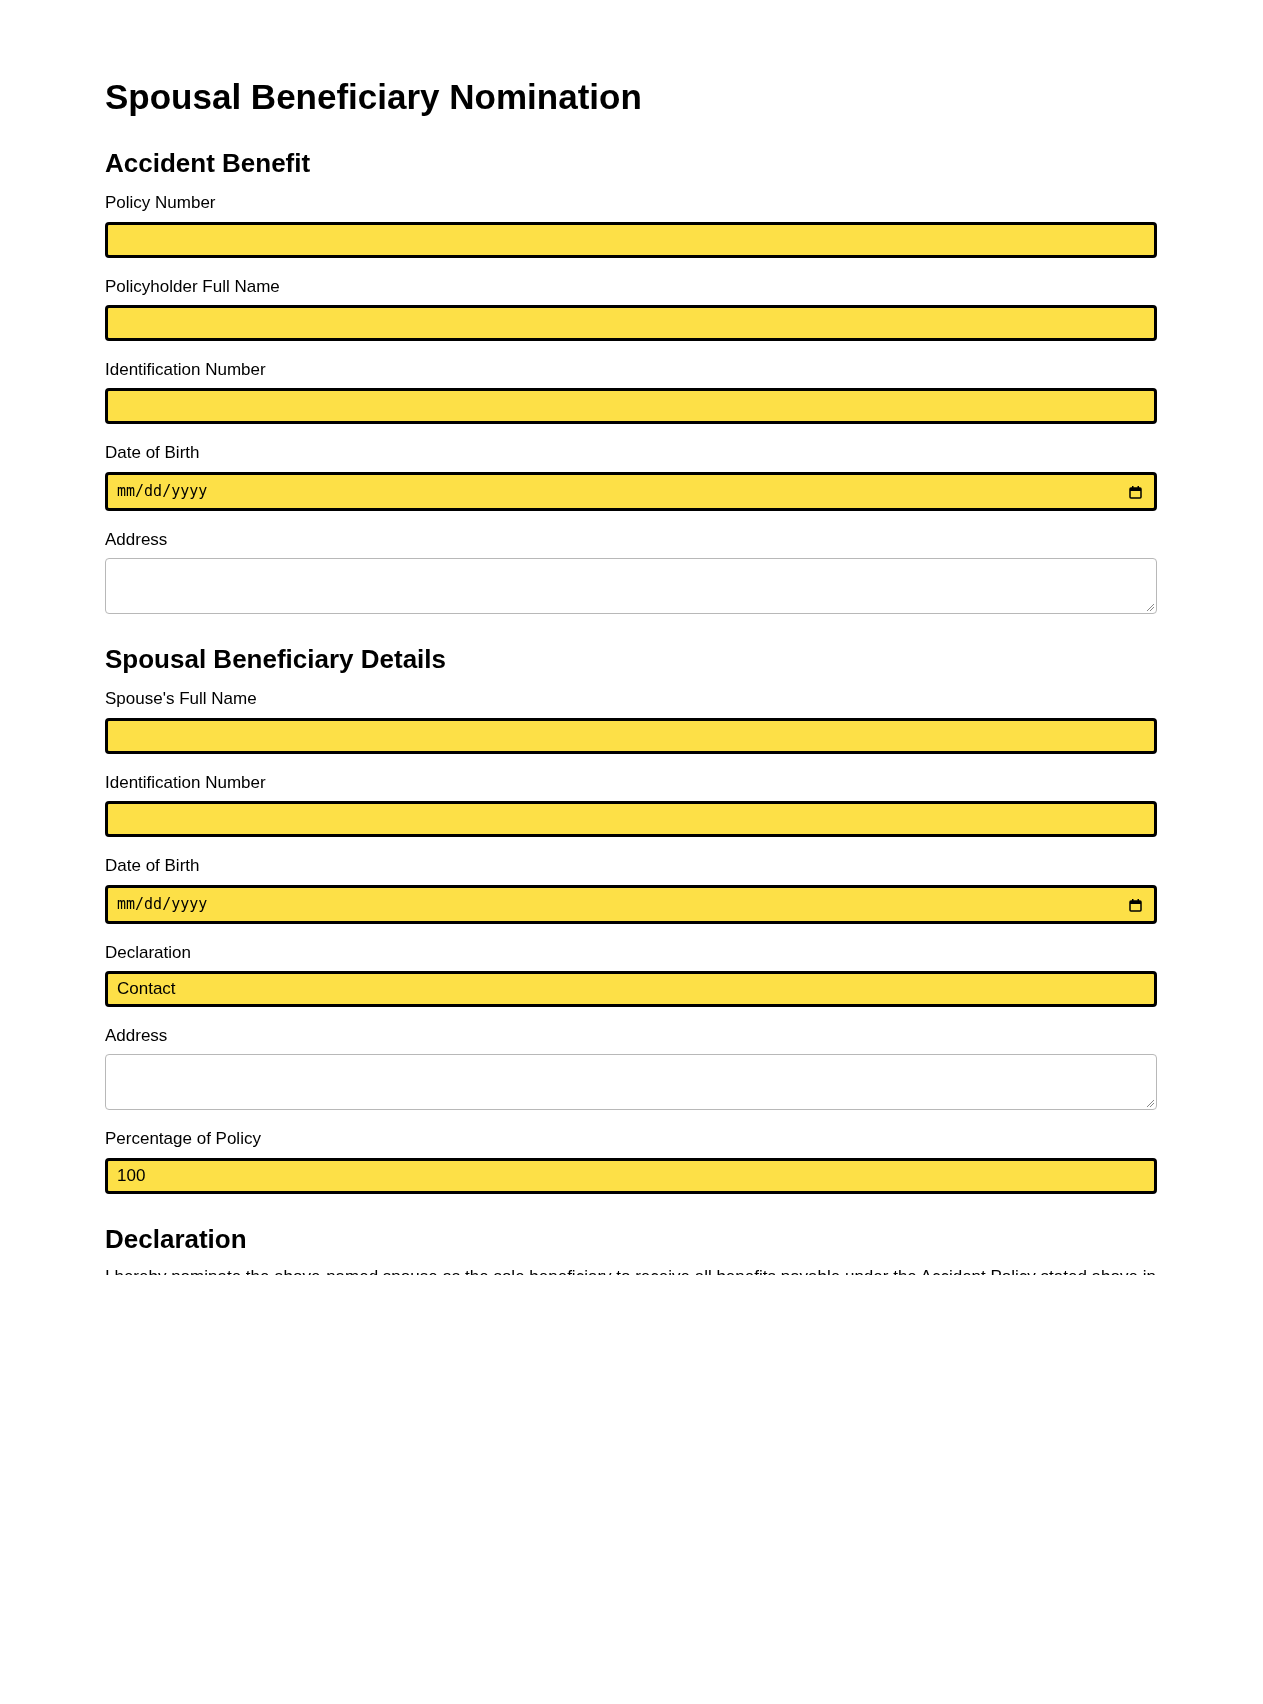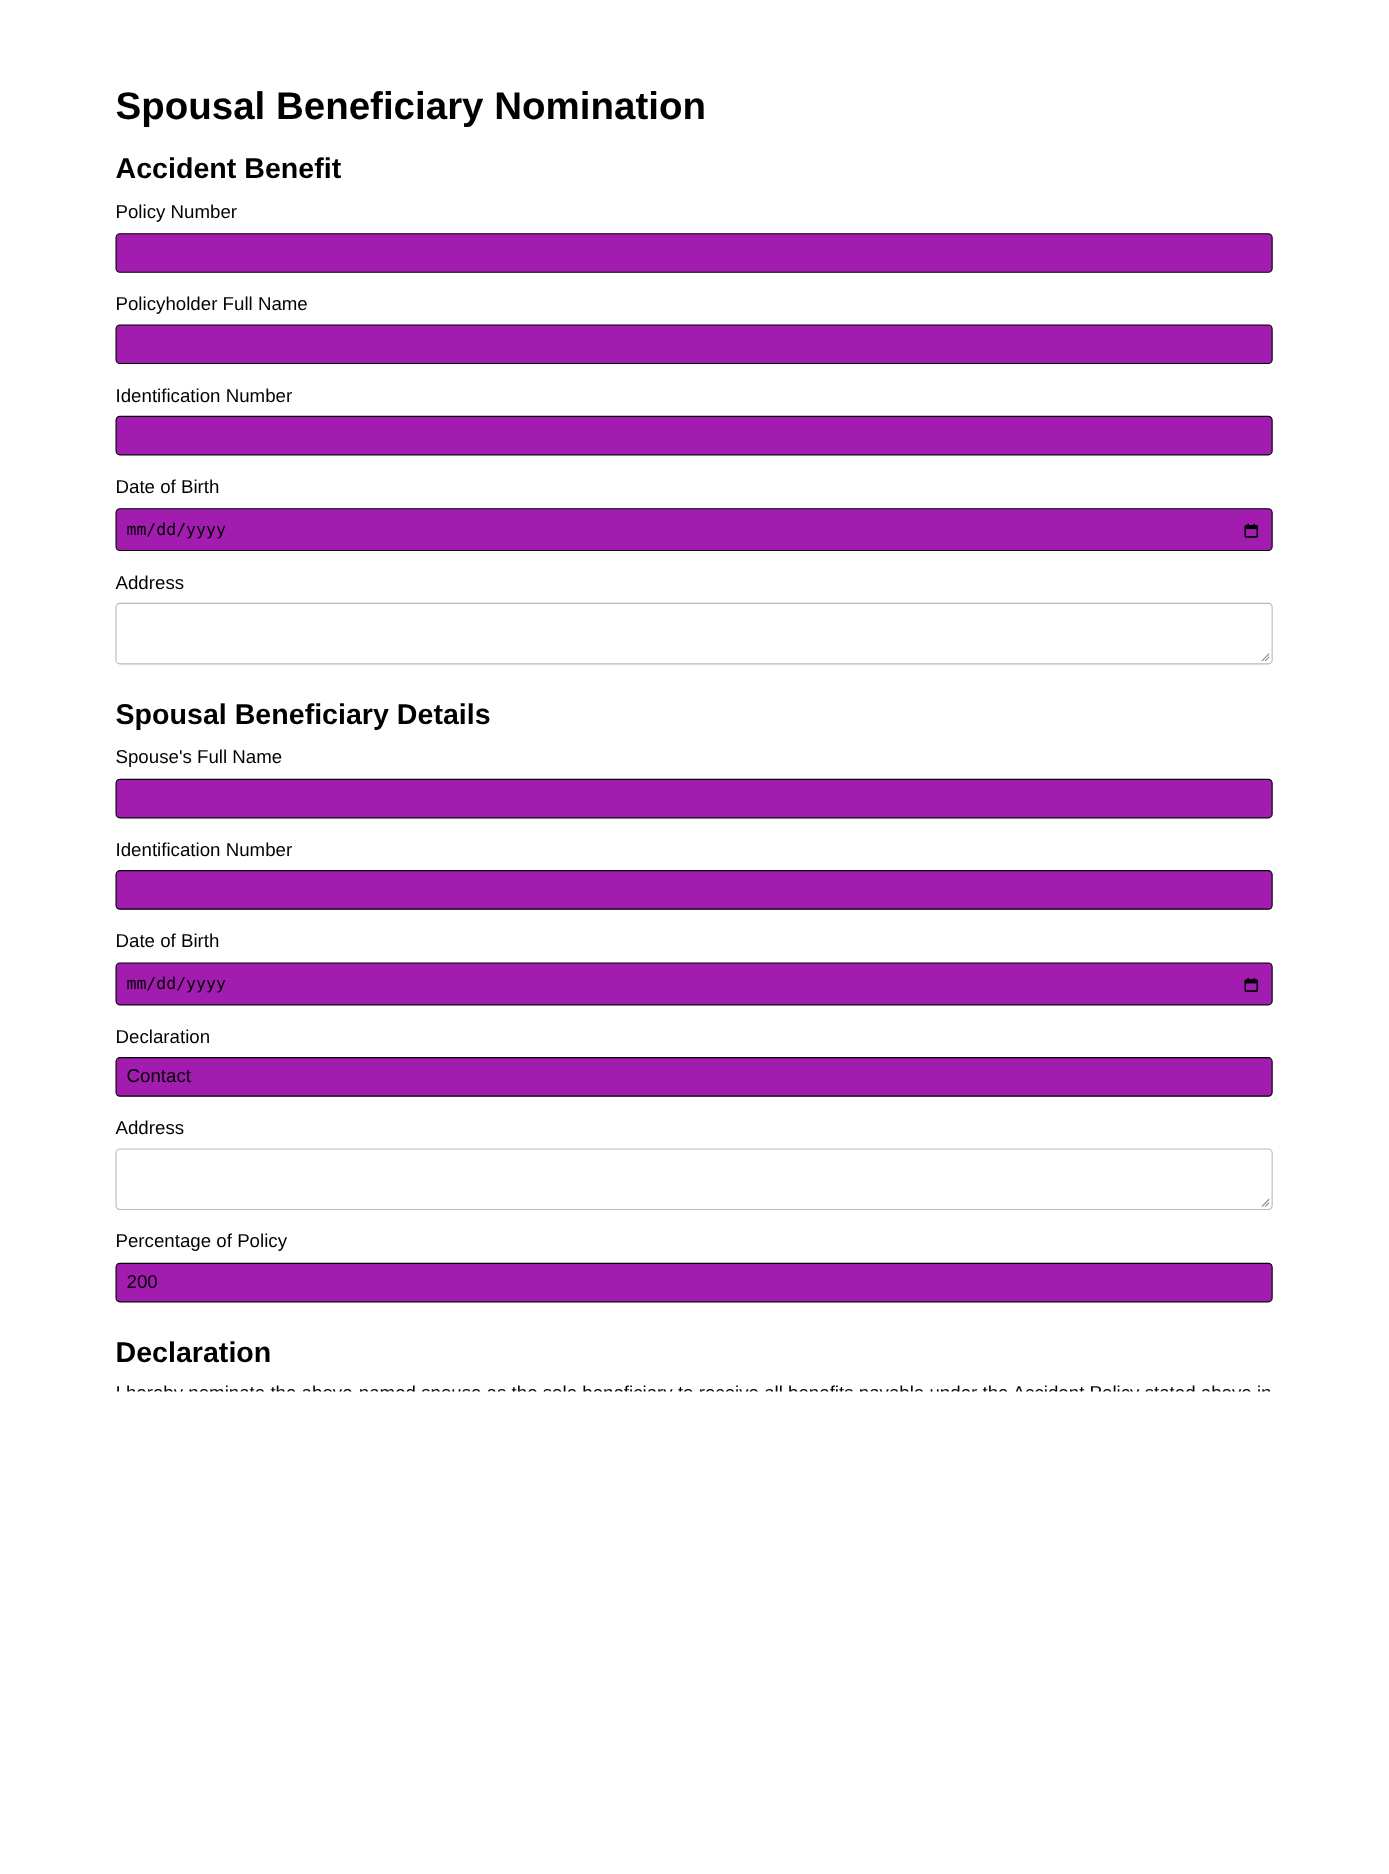--- a/index.html
+++ b/index.html
@@ -1,23 +1,23 @@
 <!DOCTYPE html>
 <html><head>
 <meta charset="utf-8">
 <style>
   html, body { margin:0; padding:0; background:#ffffff; }
   body { width:1263px; height:1704px; overflow:hidden; font-family:"Liberation Sans", sans-serif; color:#000; }
   .page { position:relative; padding:76px 106px 0 105px; }
-  h1 { font-size:35px; font-weight:bold; margin:0 0 20px 0; line-height:1.2; }
+  h1 { font-size:35px; font-weight:bold; margin:0 0 30px 0; line-height:1.2; }
   h2 { font-size:26px; font-weight:bold; margin:0 0 14px 0; line-height:1.2; }
   .section { margin-bottom:30px; }
   .field { margin-bottom:19px; }
   label { display:block; font-size:17px; margin-bottom:8px; line-height:1.2; }
-  .input { box-sizing:border-box; width:1052px; height:36px; border:1px solid #000000; border-radius:4px; background:#a21caf; padding:0 9px; font-size:17px; font-family:"Liberation Sans", sans-serif; display:flex; align-items:center; color:#000; }
+  .input { box-sizing:border-box; width:1052px; height:36px; border:3px solid #000000; border-radius:4px; background:#fde047; padding:0 9px; font-size:17px; font-family:"Liberation Sans", sans-serif; display:flex; align-items:center; color:#000; }
   .input.date { height:39px; font-family:"DejaVu Sans Mono", monospace; font-size:15px; justify-content:space-between; padding-right:12px; }
   .textarea { box-sizing:border-box; width:1052px; height:56px; border:1px solid #b8b8b8; border-radius:4px; position:relative; }
   .resize { position:absolute; right:2px; bottom:2px; width:8px; height:8px; }
   .cal { width:13px; height:13px; position:relative; }
   .decl { font-size:17px; line-height:1.2; height:8px; overflow:hidden; margin-top:-2px; width:1052px; white-space:nowrap; }
   .clip { position:absolute; left:0; top:1306px; width:1263px; height:398px; background:#fff; }
 </style>
 </head>
 <body>
 
@@ -107,21 +107,21 @@
       <div class="textarea">
         <svg class="resize" viewBox="0 0 8 8">
             <line x1="1" y1="8" x2="8" y2="1" stroke="#888" stroke-width="1"></line>
             <line x1="4" y1="8" x2="8" y2="4" stroke="#888" stroke-width="1"></line>
           </svg>
       </div>
     </div>
 
     <div class="field">
       <label>Percentage of Policy</label>
-      <div class="input">200</div>
+      <div class="input">100</div>
     </div>
   </div>
 
   <div class="section">
     <h2>Declaration</h2>
     <div class="decl">I hereby nominate the above-named spouse as the sole beneficiary to receive all benefits payable under the Accident Policy stated above in the</div>
   </div>
 </div>
 
 <div class="clip"></div>

